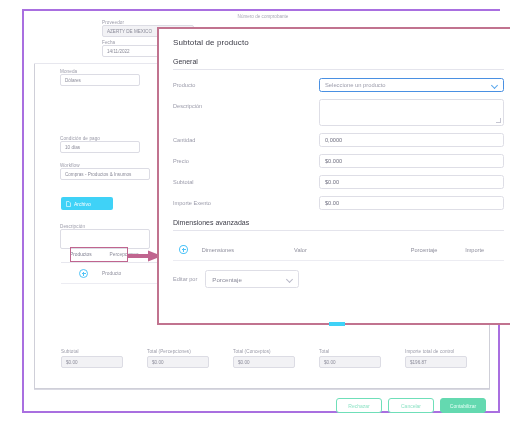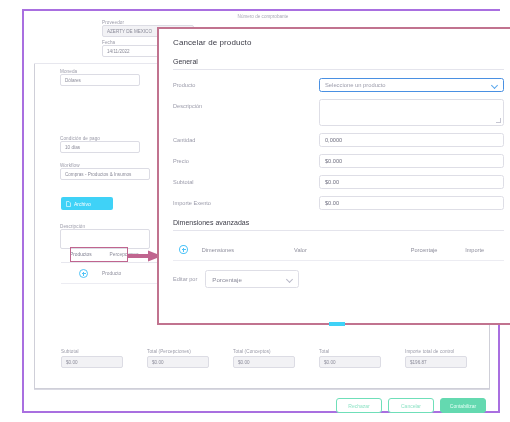--- a/index.html
+++ b/index.html
@@ -398,21 +398,21 @@
     <div id="footer-btns">
       <div class="btn outline">Rechazar</div>
       <div class="btn outline">Cancelar</div>
       <div class="btn solid">Contabilizar</div>
     </div>
   </div>
 
   <div id="modal">
     <div id="modal-inner">
 
-      <div id="modal-title">Cancelar de producto</div>
+      <div id="modal-title">Subtotal de producto</div>
 
       <div class="section-head">General</div>
 
       <div class="m-row">
         <div class="m-label">Producto</div>
         <div class="m-control">
           <div class="m-select">
             <span>Seleccione un producto</span>
             <span class="chev"></span>
           </div>

